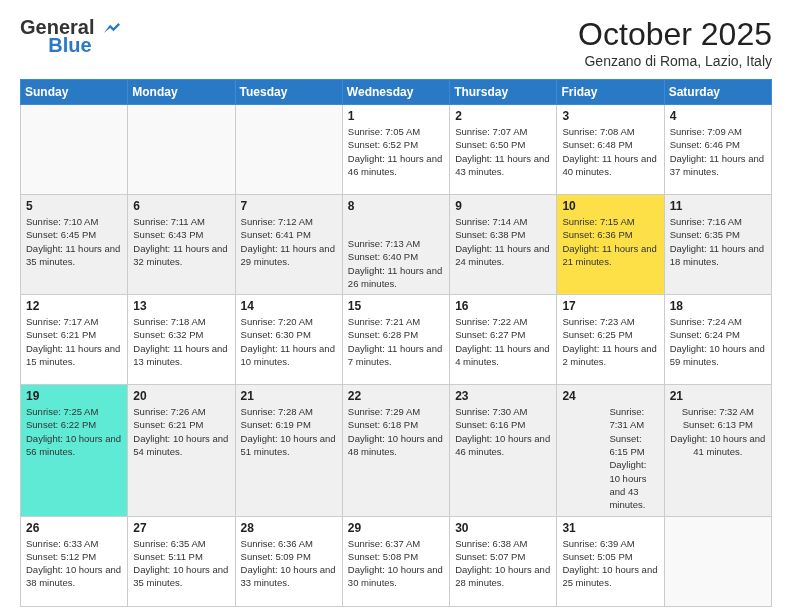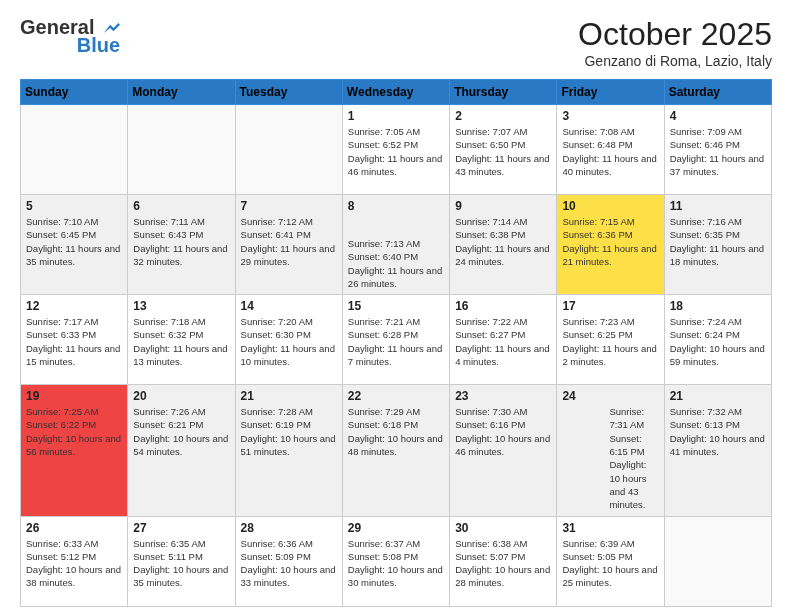--- a/index.html
+++ b/index.html
@@ -19,21 +19,21 @@
     }
     .header {
       display: flex;
       justify-content: space-between;
       align-items: flex-start;
       margin-bottom: 10px;
     }
     .logo {
       display: flex;
       flex-direction: column;
-      align-items: flex-end;
+      align-items: center;
     }
     .logo-icon {
       width: 18px;
       height: 14px;
       margin-top: -2px;
     }
     .logo-row {
       display: flex;
       align-items: center;
       gap: 2px;
@@ -53,21 +53,21 @@
     }
     .calendar {
       flex: 1;
       border: 1px solid #ccc;
       border-collapse: collapse;
       width: 100%;
       table-layout: fixed;
     }
     .calendar th {
       background: #2979c5;
-      color: #000000;
+      color: #ffffff;
       font-size: 12px;
       font-weight: bold;
       padding: 5px 4px;
       border: 1px solid #3a8ada;
       text-align: left;
     }
     .calendar td {
       border: 1px solid #ccc;
       vertical-align: top;
       padding: 4px 5px;
@@ -192,21 +192,21 @@
             <div class="day-number">11</div>
             <div class="day-info" style="white-space: pre-line;">Sunrise: 7:16 AM
 Sunset: 6:35 PM
 Daylight: 11 hours and 18 minutes.</div>
           </td>
         </tr>
         <tr>
           <td style="background-color: rgb(255, 255, 255);">
             <div class="day-number">12</div>
             <div class="day-info" style="white-space: pre-line;">Sunrise: 7:17 AM
-Sunset: 6:33 PM
+Sunset: 6:21 PM
 Daylight: 11 hours and 15 minutes.</div>
           </td>
           <td style="background-color: rgb(255, 255, 255);">
             <div class="day-number">13</div>
             <div class="day-info" style="white-space: pre-line;">Sunrise: 7:18 AM
 Sunset: 6:32 PM
 Daylight: 11 hours and 13 minutes.</div>
           </td>
           <td style="background-color: rgb(255, 255, 255);">
             <div class="day-number">14</div>
@@ -233,21 +233,21 @@
 Daylight: 11 hours and 2 minutes.</div>
           </td>
           <td style="background-color: rgb(255, 255, 255);">
             <div class="day-number">18</div>
             <div class="day-info" style="white-space: pre-line;">Sunrise: 7:24 AM
 Sunset: 6:24 PM
 Daylight: 10 hours and 59 minutes.</div>
           </td>
         </tr>
         <tr>
-          <td style="background-color: #ef4444;">
+          <td style="background-color: #5eead4;">
             <div class="day-number">19</div>
             <div class="day-info" style="white-space: pre-line;">Sunrise: 7:25 AM
 Sunset: 6:22 PM
 Daylight: 10 hours and 56 minutes.</div>
           </td>
           <td style="background-color: rgb(240, 240, 240);">
             <div class="day-number">20</div>
             <div class="day-info" style="white-space: pre-line;">Sunrise: 7:26 AM
 Sunset: 6:21 PM
 Daylight: 10 hours and 54 minutes.</div>
@@ -271,21 +271,21 @@
 Daylight: 10 hours and 46 minutes.</div>
           </td>
           <td style="background-color: rgb(240, 240, 240);">
             <div class="day-number">24</div>
             <div class="day-info" style="white-space: pre-line; margin-left: 47px;">Sunrise: 7:31 AM
 Sunset: 6:15 PM
 Daylight: 10 hours and 43 minutes.</div>
           </td>
           <td style="background-color: rgb(240, 240, 240);">
             <div class="day-number">21</div>
-            <div class="day-info" style="white-space: pre-line;">Sunrise: 7:32 AM
+            <div class="day-info" style="white-space: pre-line; text-align: center;">Sunrise: 7:32 AM
 Sunset: 6:13 PM
 Daylight: 10 hours and 41 minutes.</div>
           </td>
         </tr>
         <tr>
           <td style="background-color: rgb(255, 255, 255);">
             <div class="day-number">26</div>
             <div class="day-info" style="white-space: pre-line;">Sunrise: 6:33 AM
 Sunset: 5:12 PM
 Daylight: 10 hours and 38 minutes.</div>

